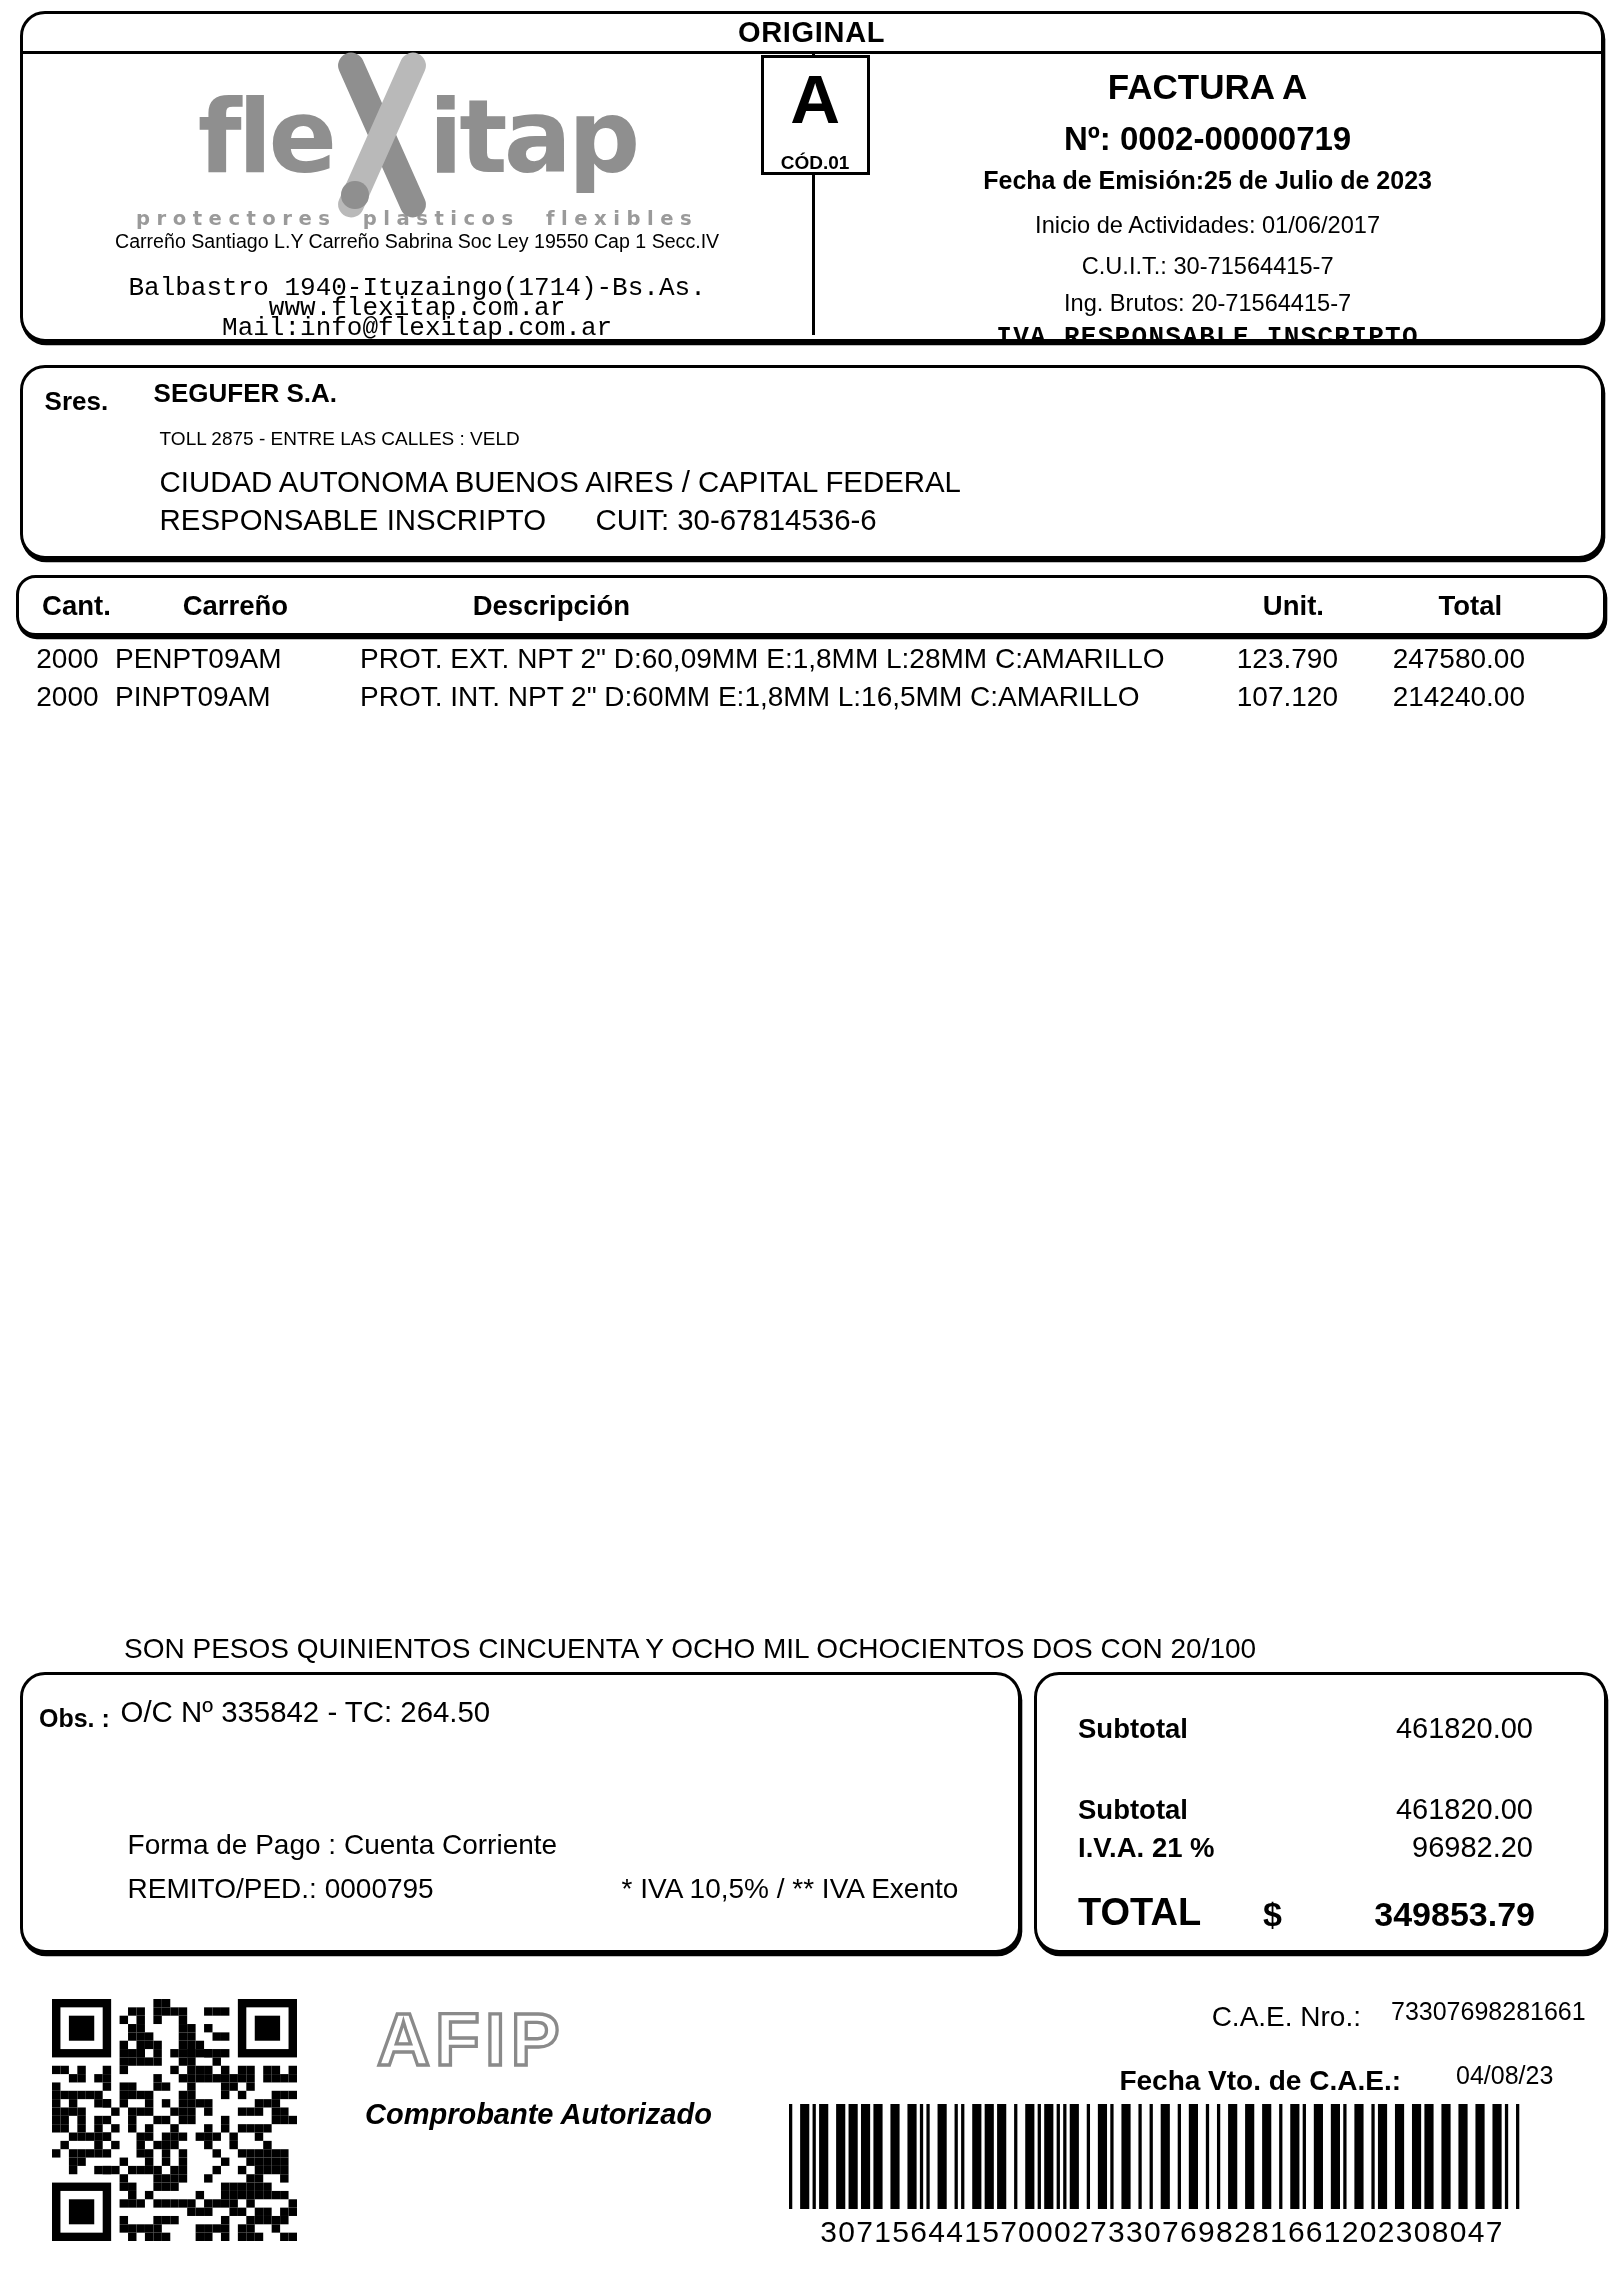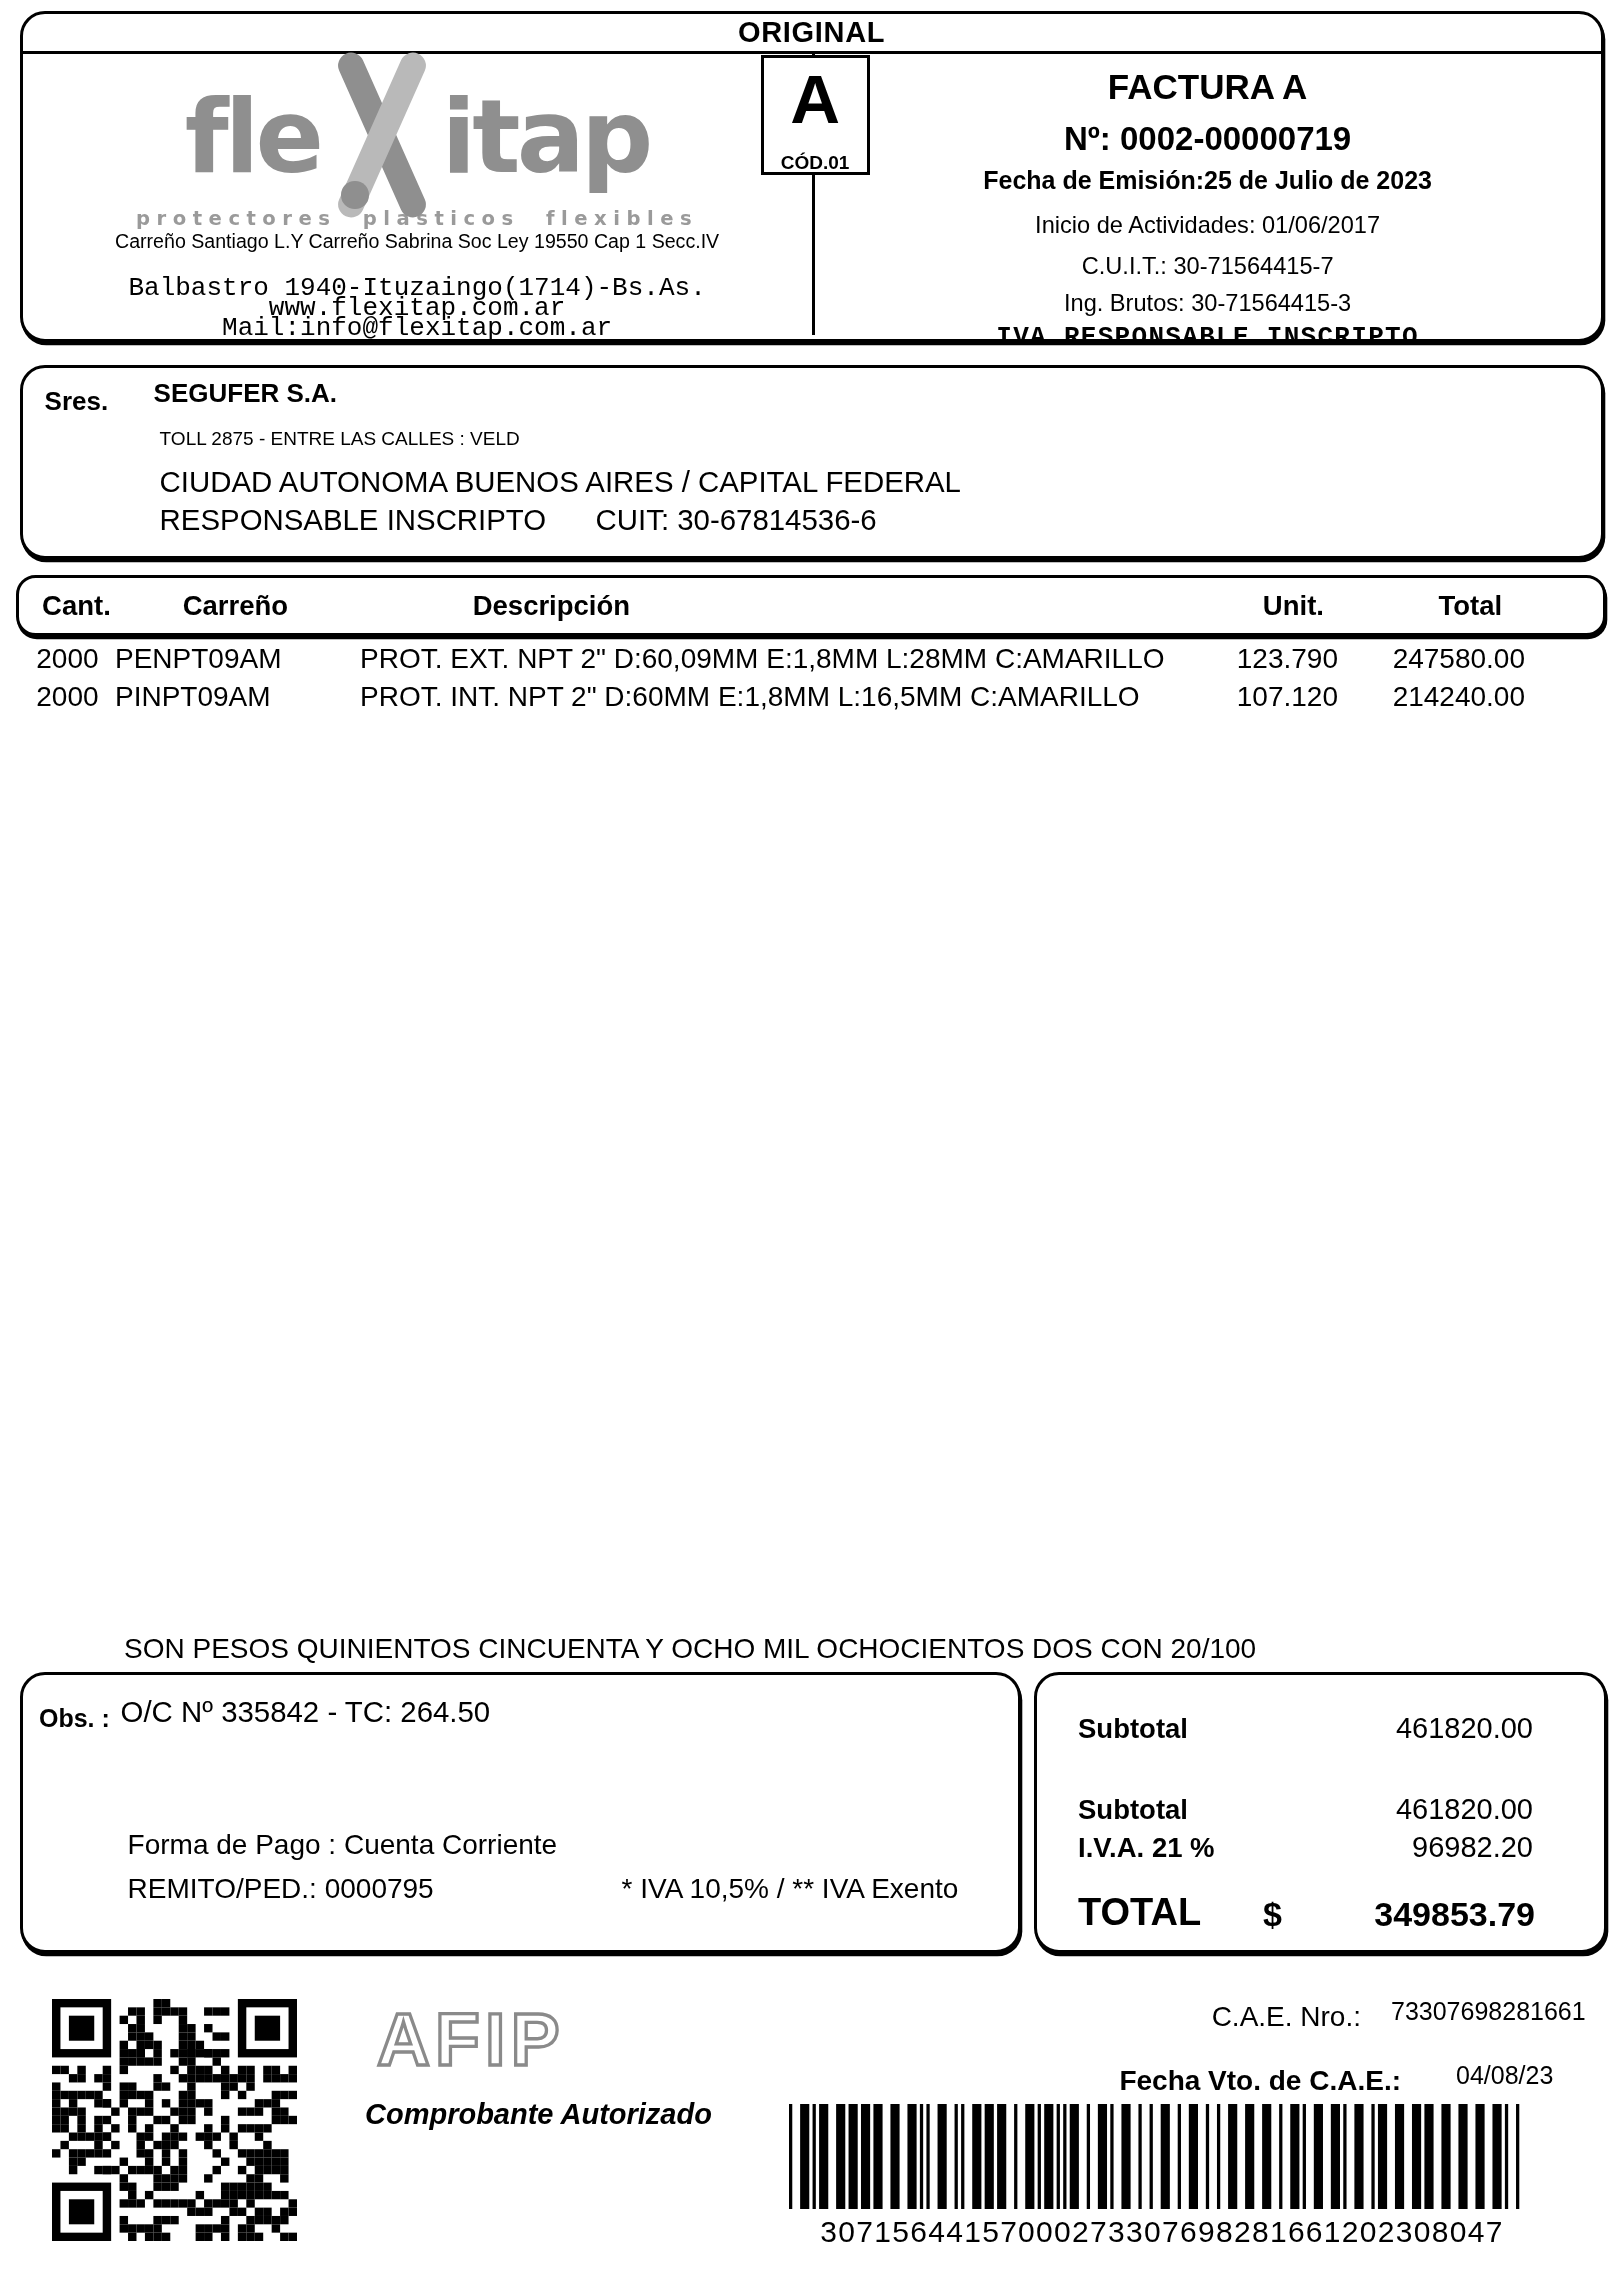--- a/index.html
+++ b/index.html
@@ -10,21 +10,21 @@
   .abs{position:absolute;}
 
   
   #header-box{left:19.6px;top:11px;width:1578px;height:325px;}
   .original-band{position:absolute;left:0;top:0;width:100%;height:37px;border-bottom:3.3px solid #000;
         display:flex;align-items:center;justify-content:center;font-weight:bold;font-size:29px;letter-spacing:0.7px;}
   #header-divider{position:absolute;left:789px;top:37px;width:3.3px;height:284px;background:#000;}
 
   .header-left{position:absolute;left:0;top:41px;width:789px;height:284px;
         display:flex;flex-direction:column;align-items:center;}
-  .logo-row{display:flex;align-items:center;height:141px;margin-top:11.8px;gap:13px;}
+  .logo-row{display:flex;align-items:center;height:141px;margin-top:11.8px;}
   .logo-word{font-family:"DejaVu Sans",sans-serif;font-weight:bold;font-size:101px;color:#8f8f8f;letter-spacing:-3.9px;}
   .logo-x{position:relative;width:98px;height:164px;margin:0 -1.3px;}
   .logo-x .s2{position:absolute;left:37px;top:-9.2px;width:26px;height:178px;border-radius:14.4px;background:#8f8f8f;transform:rotate(-24deg);}
   .logo-x .s1{position:absolute;left:37px;top:-9.2px;width:26px;height:178px;border-radius:14.4px;background:#b9b9b9;transform:rotate(24deg);}
   .logo-x .dot{position:absolute;left:9.2px;bottom:10.5px;width:27.5px;height:27.5px;border-radius:50%;background:#8f8f8f;}
   .tagline{font-family:"DejaVu Sans",sans-serif;font-size:19.6px;line-height:22px;color:#9a9a9a;
         letter-spacing:6.5px;word-spacing:13px;font-weight:bold;}
   .legal{font-size:19.6px;line-height:23.6px;}
   .addr-block{margin-top:25px;text-align:center;}
   .addr{font-family:"Liberation Mono",monospace;font-size:26px;line-height:20px;white-space:nowrap;}
@@ -124,21 +124,21 @@
       <div class="letter">A</div>
       <div class="letter-code">CÓD.01</div>
     </div>
 
     <div class="header-right">
       <div class="hr-line hr-title">FACTURA A</div>
       <div class="hr-line hr-number">Nº: 0002-00000719</div>
       <div class="hr-line hr-emission">Fecha de Emisión:25 de Julio de 2023</div>
       <div class="hr-line hr-inicio">Inicio de Actividades: 01/06/2017</div>
       <div class="hr-line hr-cuit">C.U.I.T.: 30-71564415-7</div>
-      <div class="hr-line hr-ing">Ing. Brutos: 30-71564415-3</div>
+      <div class="hr-line hr-ing">Ing. Brutos: 20-71564415-7</div>
       <div class="hr-line hr-iva">IVA RESPONSABLE INSCRIPTO</div>
     </div>
   </div>
 
   <div class="box" id="client-box">
     <span class="abs sres">Sres.</span>
     <span class="abs client-name">SEGUFER S.A.</span>
     <span class="abs client-a1">TOLL 2875 - ENTRE LAS CALLES : VELD</span>
     <span class="abs client-a2">CIUDAD AUTONOMA BUENOS AIRES / CAPITAL FEDERAL</span>
     <span class="abs client-tax">RESPONSABLE INSCRIPTO</span>

